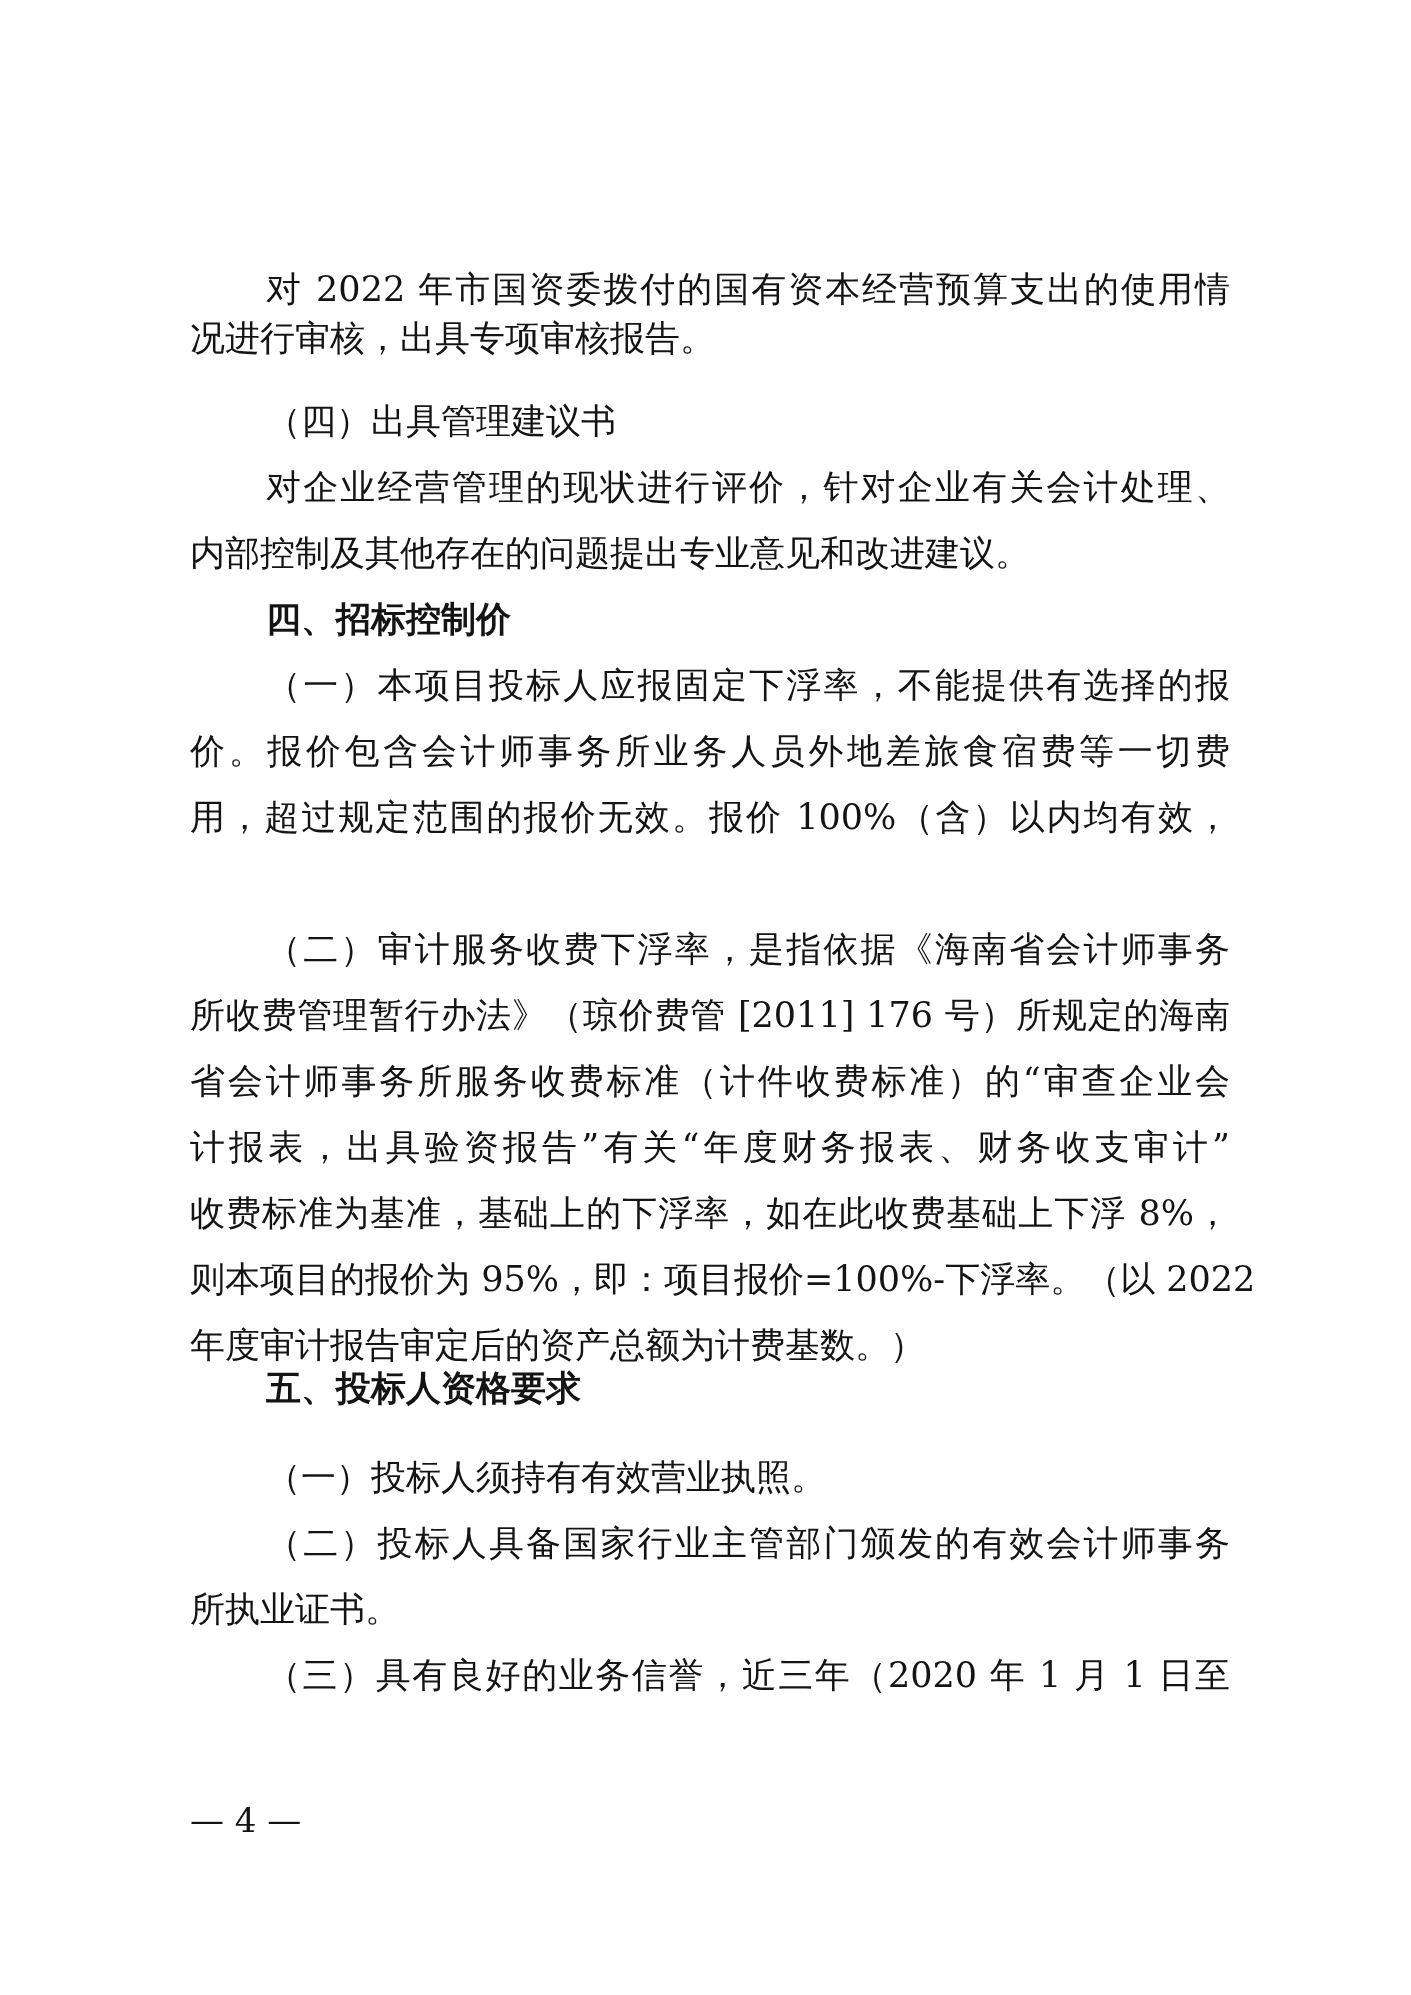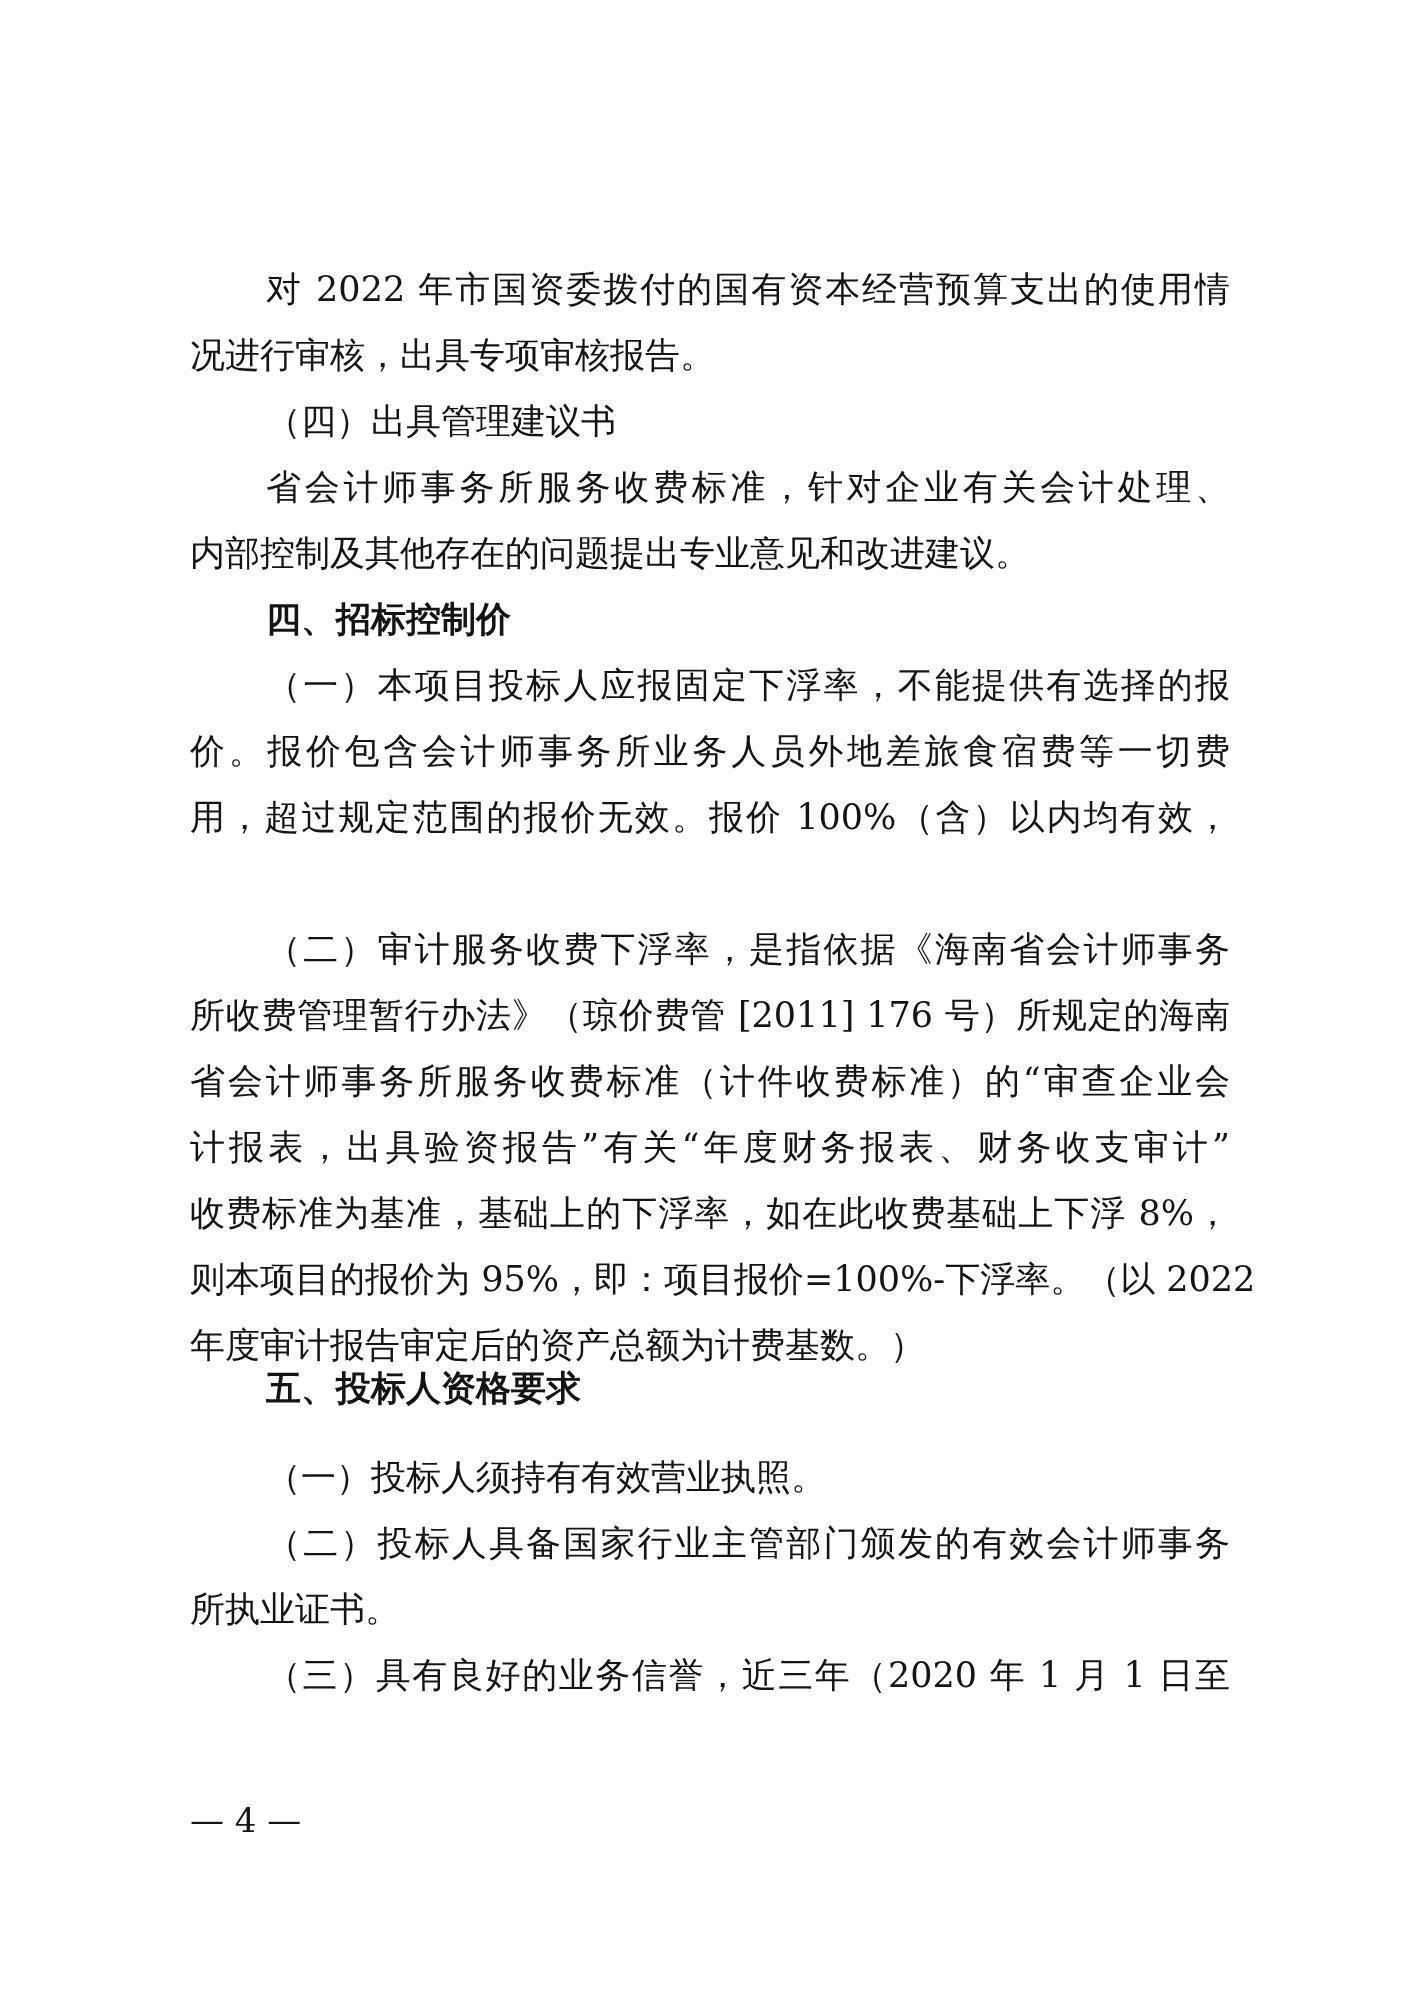--- a/index.html
+++ b/index.html
@@ -53,23 +53,23 @@
       font-size: 34px;
       line-height: 60px;
       white-space: nowrap;
     }
   </style>
 </head>
 <body>
 
 <div class="page">
   <div class="line indent" style="top:259px;">对 2022 年市国资委拨付的国有资本经营预算支出的使用情</div>
-  <div class="line last" style="top:325px;">况进行审核，出具专项审核报告。</div>
+  <div class="line last" style="top:308px;">况进行审核，出具专项审核报告。</div>
   <div class="line indent last" style="top:391px;">（四）出具管理建议书</div>
-  <div class="line indent" style="top:457px;">省会计师事务所服务收费标准，针对企业有关会计处理、</div>
+  <div class="line indent" style="top:457px;">对企业经营管理的现状进行评价，针对企业有关会计处理、</div>
   <div class="line last" style="top:523px;">内部控制及其他存在的问题提出专业意见和改进建议。</div>
   <div class="line indent heading" style="top:589px;">四、招标控制价</div>
   <div class="line indent" style="top:655px;">（一）本项目投标人应报固定下浮率，不能提供有选择的报</div>
   <div class="line" style="top:721px;">价。报价包含会计师事务所业务人员外地差旅食宿费等一切费</div>
   <div class="line" style="top:787px;">用，超过规定范围的报价无效。报价 100%（含）以内均有效，</div>
   <div class="line indent" style="top:919px;">（二）审计服务收费下浮率，是指依据《海南省会计师事务</div>
   <div class="line" style="top:985px;">所收费管理暂行办法》（琼价费管 [2011] 176 号）所规定的海南</div>
   <div class="line" style="top:1051px;">省会计师事务所服务收费标准（计件收费标准）的“审查企业会</div>
   <div class="line" style="top:1117px;">计报表，出具验资报告”有关“年度财务报表、财务收支审计”</div>
   <div class="line" style="top:1183px;">收费标准为基准，基础上的下浮率，如在此收费基础上下浮 8%，</div>

